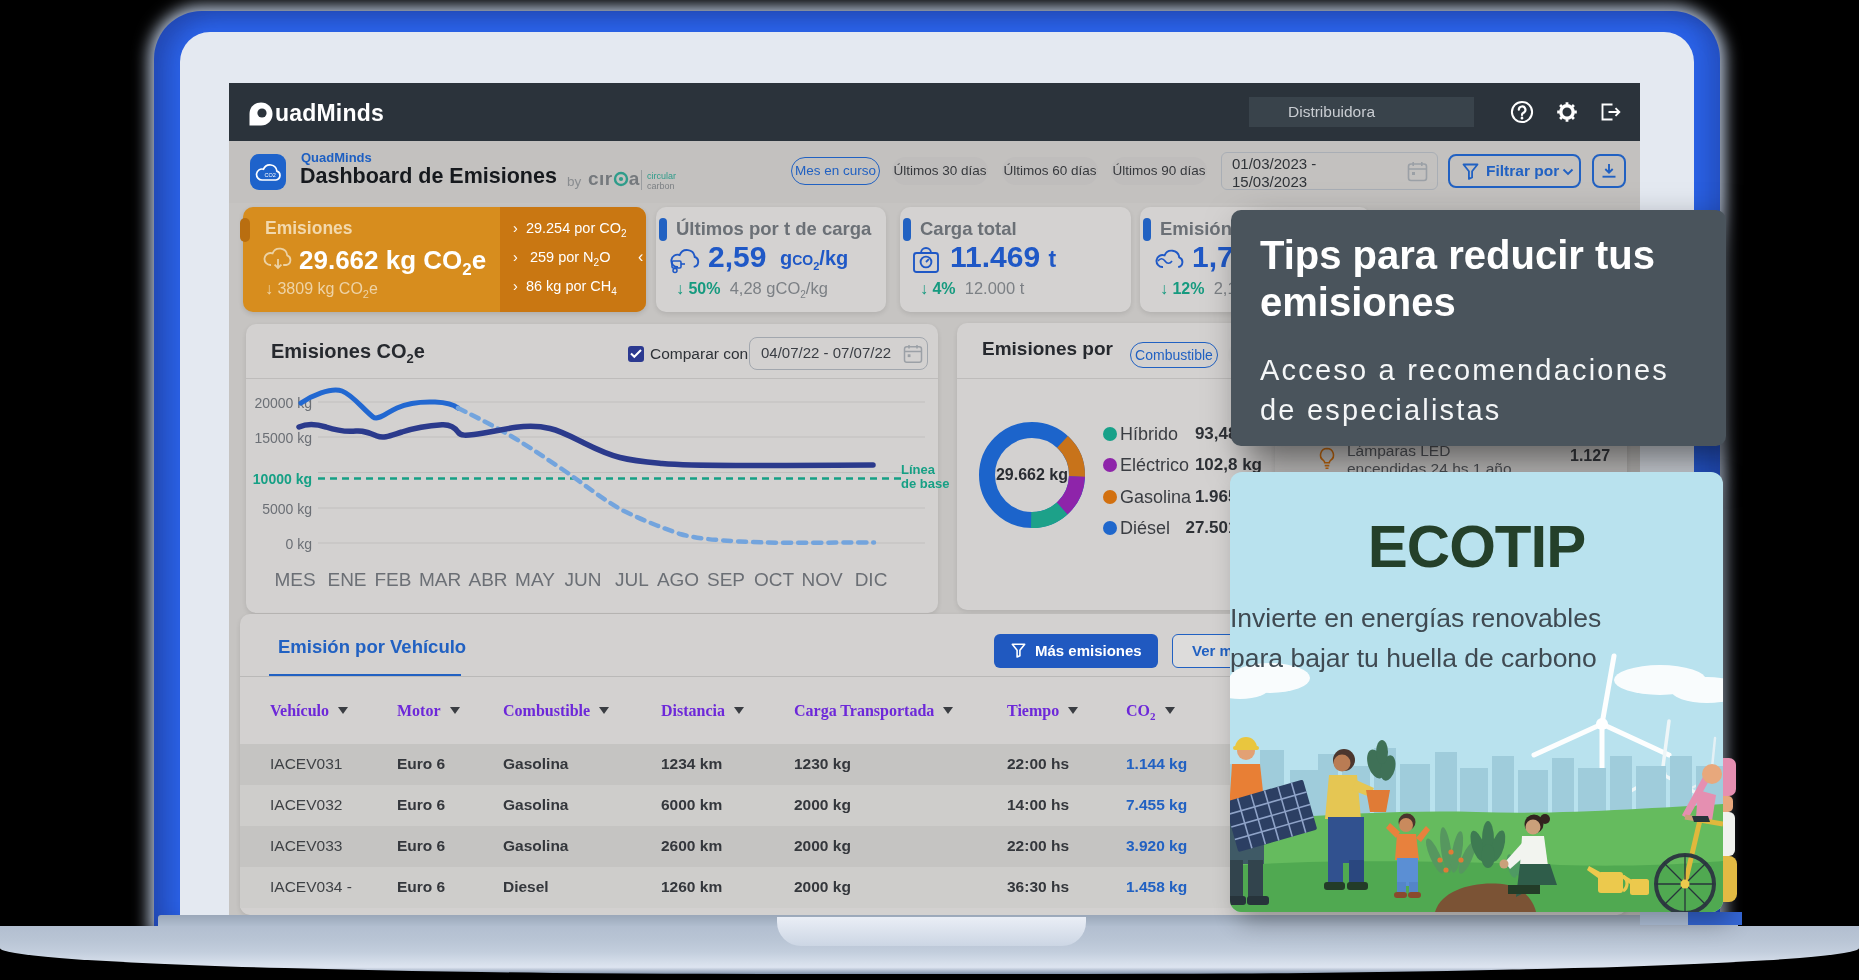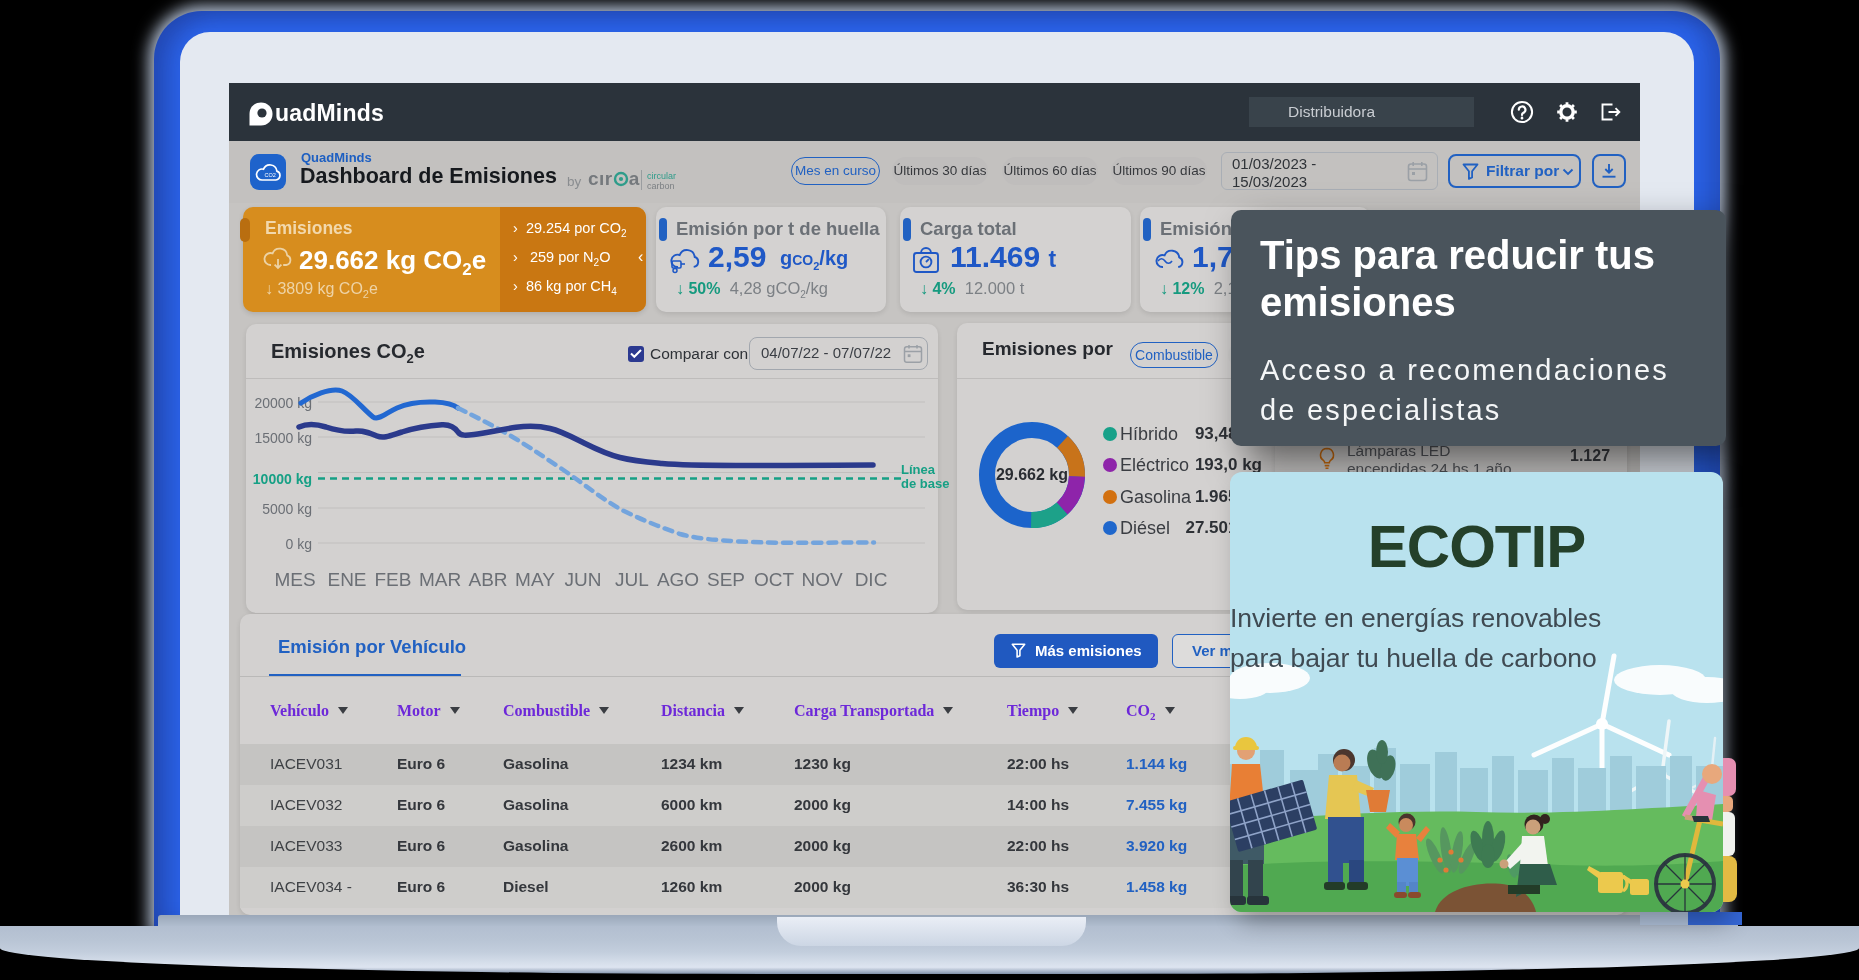--- a/index.html
+++ b/index.html
@@ -141,21 +141,21 @@
         <div class="abs" style="left:22px;top:73px;font-size:16px;color:#eed3a6;">↓ 3809 kg CO<sub style="font-size:11px;">2</sub>e</div>
         <div class="abs" style="left:257px;top:0;width:146px;height:105px;background:#c97712;border-radius:0 10px 10px 0;">
           <div class="abs" style="left:13px;top:13px;font-size:14.5px;color:#fff;">› &nbsp;29.254 por CO<sub style="font-size:10px;">2</sub></div>
           <div class="abs" style="left:13px;top:42px;font-size:14.5px;color:#fff;">› &nbsp;&nbsp;259 por N<sub style="font-size:10px;">2</sub>O</div>
           <div class="abs" style="left:13px;top:71px;font-size:14.5px;color:#fff;">› &nbsp;86 kg por CH<sub style="font-size:10px;">4</sub></div>
           <div class="abs" style="left:138px;top:41px;font-size:16px;color:#fff;">‹</div>
         </div>
       </div>
       <div class="kpicard" style="left:427px;width:230px;">
         <div class="bluetab"></div>
-        <div class="kpit">Emisión por t de huella</div>
+        <div class="kpit">Últimos por t de carga</div>
         <svg class="abs" style="left:10px;top:39px;" width="36" height="30" viewBox="0 0 36 30">
             <path d="M12 21 a6.2 6.2 0 1 1 1.7 -12 a7.8 7.8 0 0 1 15 2 a5.1 5.1 0 0 1 -1 9.9" fill="none" stroke="#1f58c6" stroke-width="1.9"></path>
             <rect x="6" y="15" width="9" height="7" rx="1.2" fill="none" stroke="#1f58c6" stroke-width="1.6"></rect>
             <circle cx="9" cy="24.5" r="2" fill="none" stroke="#1f58c6" stroke-width="1.5"></circle>
             <path d="M15 18h4" stroke="#1f58c6" stroke-width="1.6"></path>
           </svg>
         <div class="abs" style="left:52px;top:33px;font-size:30px;font-weight:bold;color:#1f58c6;">2,59</div>
         <div class="abs" style="left:124px;top:40px;font-size:20px;font-weight:bold;color:#1f58c6;">g<span style="font-size:14px;">CO</span><sub style="font-size:11px;">2</sub>/kg</div>
         <div class="kpismall"><span class="teal">↓ 50%</span>&nbsp; 4,28 gCO<sub style="font-size:10px;">2</sub>/kg</div>
       </div>
@@ -243,21 +243,21 @@
           <circle cx="55" cy="55" r="45" stroke="#8e24aa" stroke-dasharray="36.1 246.6" transform="rotate(2 55 55)"></circle>
           <circle cx="55" cy="55" r="45" stroke="#1da189" stroke-dasharray="33.8 248.9" transform="rotate(48 55 55)"></circle>
         </g>
       </svg>
       <div class="abs" style="left:20px;top:143px;width:110px;text-align:center;font-size:16px;font-weight:bold;color:#2a2d32;">29.662 kg</div>
       <div class="dot" style="top:104px;background:#17a189;"></div>
         <div class="leg" style="top:101px;">Híbrido</div>
         <div class="legv" style="top:101px;">93,48 kg</div>
       <div class="dot" style="top:135px;background:#8e24aa;"></div>
         <div class="leg" style="top:132px;">Eléctrico</div>
-        <div class="legv" style="top:132px;">193,0 kg</div>
+        <div class="legv" style="top:132px;">102,8 kg</div>
       <div class="dot" style="top:167px;background:#d2700f;"></div>
         <div class="leg" style="top:164px;">Gasolina</div>
         <div class="legv" style="top:164px;">1.965 kg</div>
       <div class="dot" style="top:198px;background:#1f67cc;"></div>
         <div class="leg" style="top:195px;">Diésel</div>
         <div class="legv" style="top:195px;">27.501 kg</div>
     </div>
     <div id="tipspanel" class="panel" style="left:1046px;top:240px;width:352px;height:287px;">
       <svg class="abs" style="left:43px;top:124px;" width="18" height="24" viewBox="0 0 18 24">
           <g fill="none" stroke="#d2700f" stroke-width="1.6">

